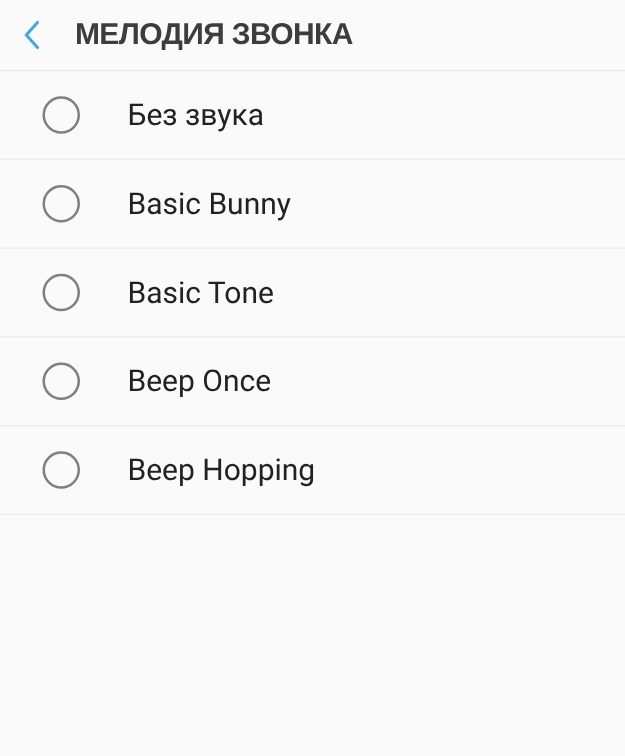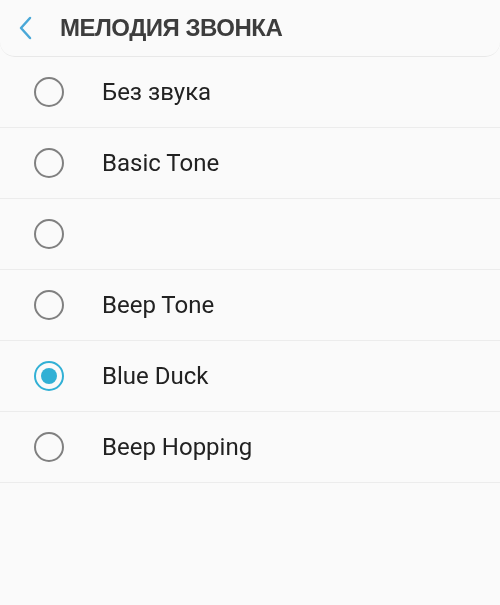--- a/index.html
+++ b/index.html
@@ -13,21 +13,20 @@
       width: 500px;
       height: 605px;
       overflow: hidden;
     }
     .header {
       display: flex;
       align-items: center;
       padding: 14px 16px 14px 12px;
       border-bottom: 1px solid #e8e8e8;
       background: #fafafa;
-      border-radius: 15px;
     }
     .back-icon {
       width: 26px;
       height: 26px;
       display: flex;
       align-items: center;
       justify-content: center;
       margin-right: 22px;
     }
     .back-icon svg {
@@ -90,32 +89,27 @@
   <div class="header-title">МЕЛОДИЯ ЗВОНКА</div>
 </div>
 
 <div class="list">
     <div class="list-item">
       <div class="radio"></div>
       <div class="item-label">Без звука</div>
     </div>
     <div class="list-item">
       <div class="radio"></div>
+      <div class="item-label">Basic Bunny</div>
+    </div>
+    <div class="list-item">
+      <div class="radio"></div>
       <div class="item-label">Basic Tone</div>
     </div>
     <div class="list-item">
       <div class="radio"></div>
-    </div>
-    <div class="list-item">
-      <div class="radio"></div>
-      <div class="item-label">Beep Tone</div>
-    </div>
-    <div class="list-item">
-      <div class="radio selected">
-        <div class="radio-inner"></div>
-      </div>
-      <div class="item-label">Blue Duck</div>
+      <div class="item-label">Beep Once</div>
     </div>
     <div class="list-item">
       <div class="radio"></div>
       <div class="item-label">Beep Hopping</div>
     </div>
   </div>
 
 </body></html>

